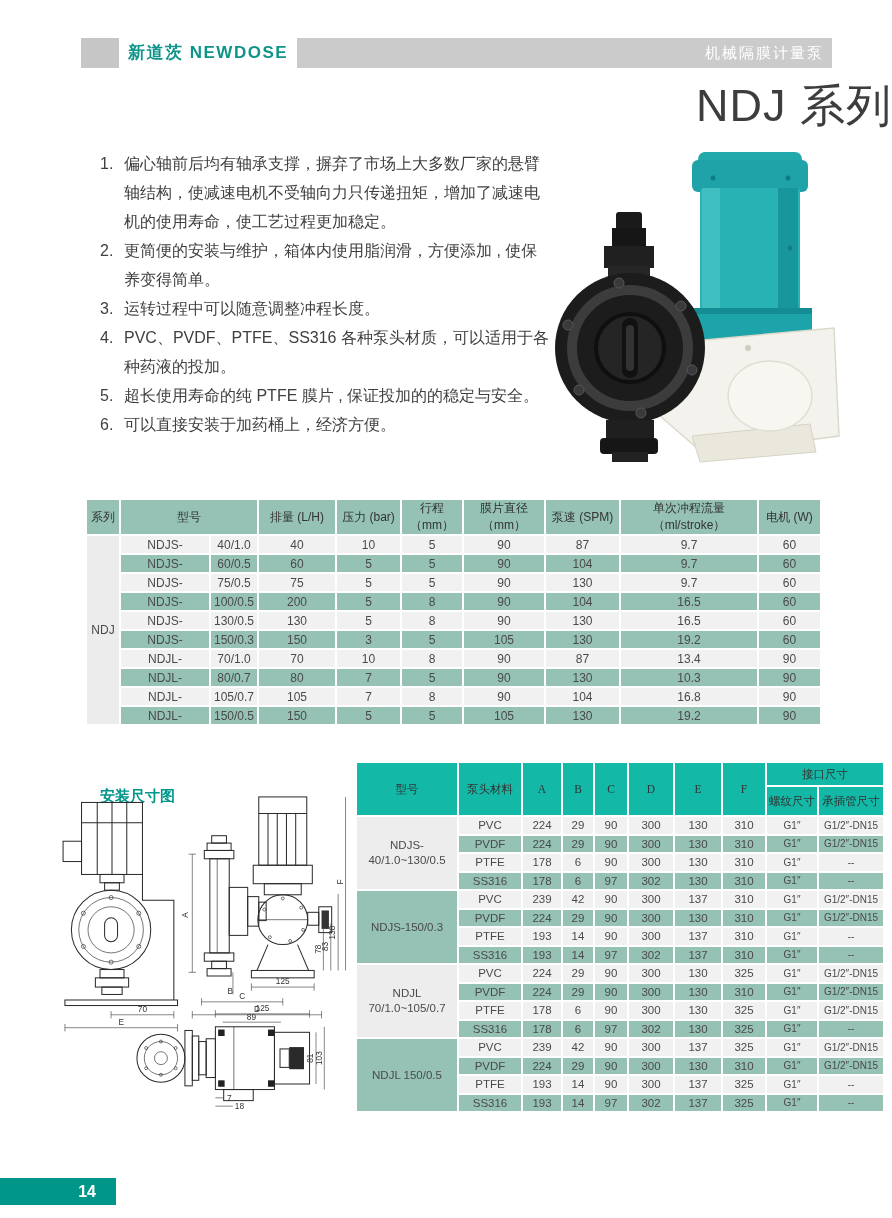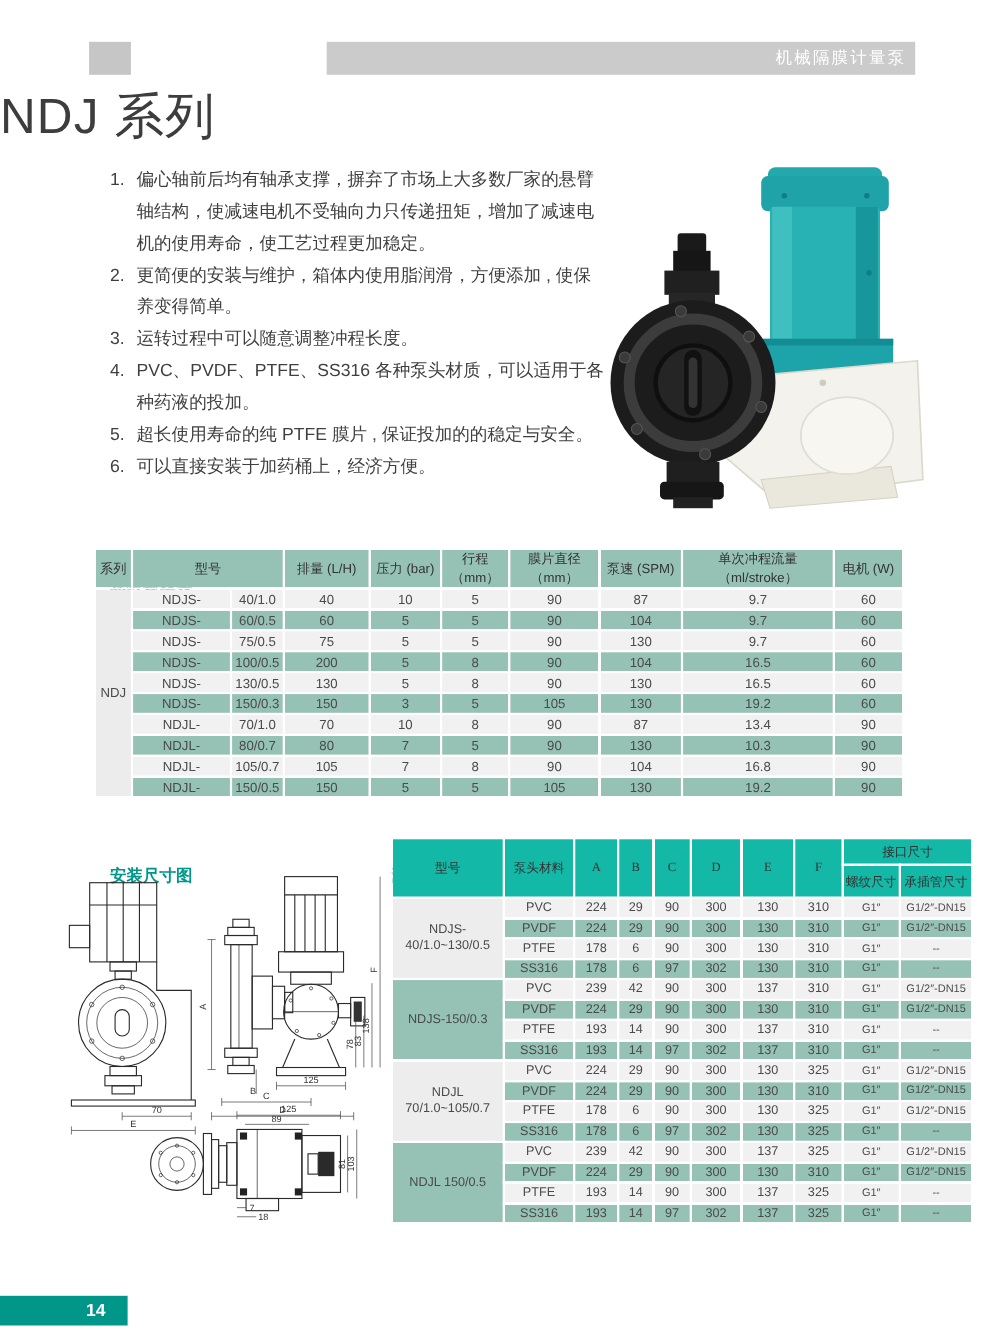--- a/index.html
+++ b/index.html
@@ -7,21 +7,21 @@
         font-family:"Liberation Sans","DejaVu Sans",sans-serif;color:#3f3f3f;}
 
   
   .hdr-block{position:absolute;left:81px;top:38px;width:38px;height:30px;background:#c6c6c6;}
   .brand{position:absolute;left:128px;top:38px;height:30px;line-height:30px;
          color:#0e9488;font-weight:bold;font-size:17px;letter-spacing:1.5px;white-space:nowrap;}
   .hdr-bar{position:absolute;left:297px;top:38px;width:535px;height:30px;background:#cbcbcb;
            color:#ffffff;font-size:15px;line-height:30px;text-align:right;
            padding-right:8px;box-sizing:border-box;letter-spacing:2px;}
 
-  .doc-title{position:absolute;left:0;top:76px;width:100%;text-align:left;
+  .doc-title{position:absolute;left:0;top:76px;width:100%;text-align:right;
              font-size:45px;font-weight:400;color:#3d3d3d;letter-spacing:1px;}
 
   
   .features{position:absolute;left:100px;top:149px;width:452px;font-size:16px;line-height:29px;}
   .feature{display:flex;}
   .feature .num{flex:0 0 24px;}
   .feature .txt{flex:1;}
 
   
   .sec-title{position:absolute;color:#00968a;font-weight:bold;font-size:15px;margin-top:48px;}
@@ -64,20 +64,21 @@
   .page-num-bar{position:absolute;left:0;top:1178px;width:116px;height:27px;background:#00968a;}
   .page-num{display:block;color:#ffffff;font-weight:bold;font-size:16px;line-height:27px;
             text-align:right;padding-right:20px;}
 </style>
 </head>
 <body>
 
 <div class="page">
 
   <div class="hdr-block"></div>
+  <div class="brand">新道茨 NEWDOSE</div>
   <div class="hdr-bar">机械隔膜计量泵</div>
 
   <div class="doc-title">NDJ 系列</div>
 
   <div class="features">
     <div class="feature">
       <span class="num">1.</span>
       <span class="txt">偏心轴前后均有轴承支撑，摒弃了市场上大多数厂家的悬臂轴结构，使减速电机不受轴向力只传递扭矩，增加了减速电机的使用寿命，使工艺过程更加稳定。</span>
     </div>
     <div class="feature">

